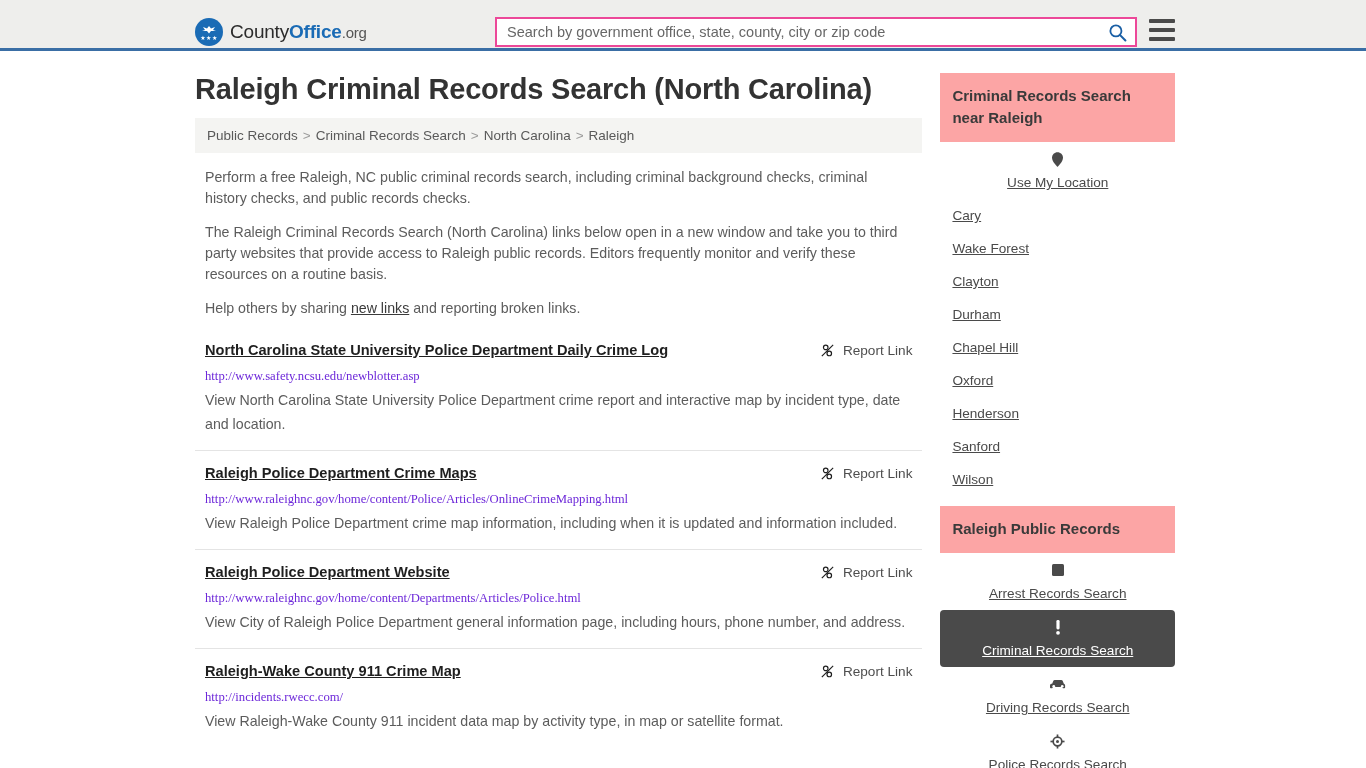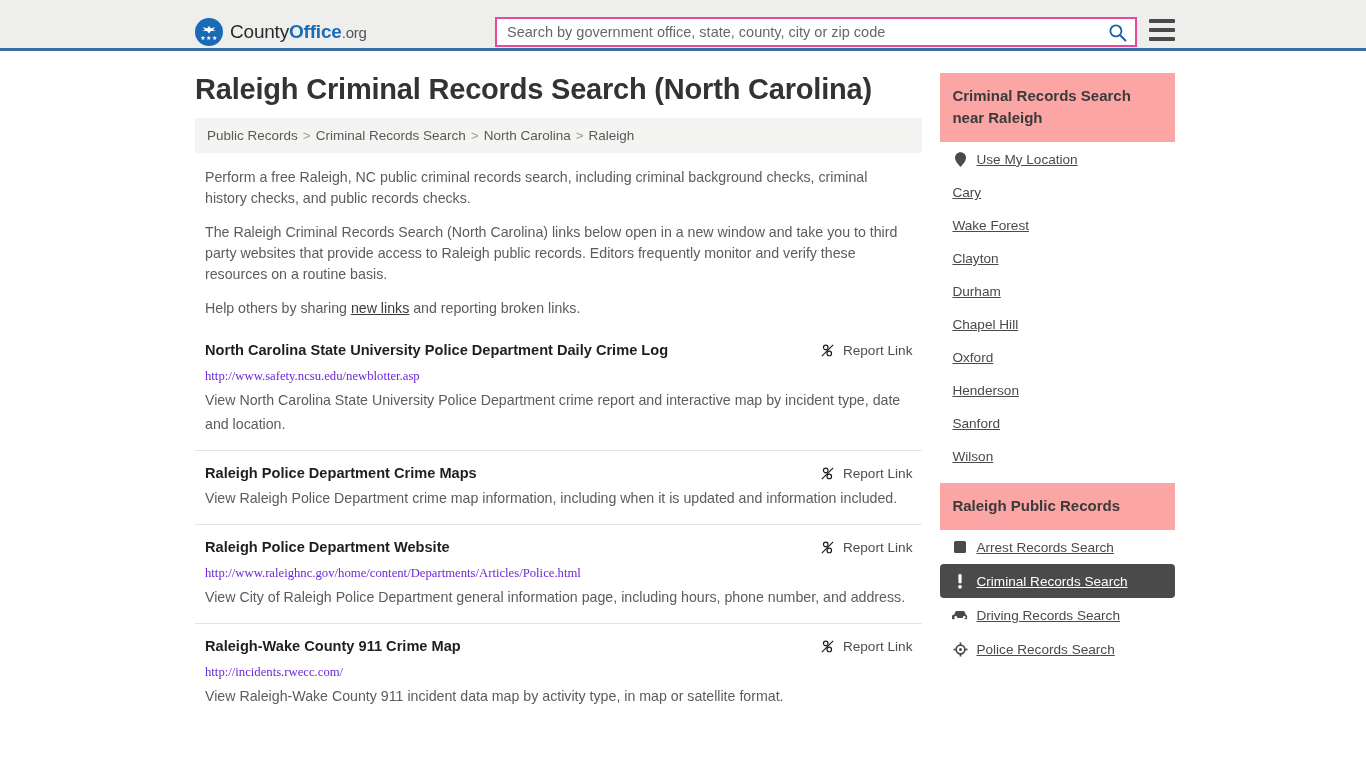--- a/index.html
+++ b/index.html
@@ -133,21 +133,21 @@
     border-top: 1px solid #e4e4e4;
     padding: 13px 10px 14px 10px;
   }
   .result:first-child { border-top: none; padding-top: 8px; }
   .result-head {
     display: flex; align-items: flex-start;
     justify-content: space-between;
   }
   .result-title {
     font-size: 14.6px; font-weight: bold;
-    color: #1f1f1f; 
+    color: #1f1f1f; text-decoration: underline;
     cursor: pointer; line-height: 19px;
     max-width: 610px;
     text-align: right;
   }
   .report-link {
     display: flex; align-items: center; gap: 7px;
     cursor: pointer; white-space: nowrap;
     padding-top: 1px;
   }
   .report-link .rl-text {
@@ -170,20 +170,21 @@
     background: #fca5a5;
     padding: 12px 12px 13px 12px;
     font-size: 15px; font-weight: bold;
     color: #3a3a3a; line-height: 22px;
   }
   .side-list { padding: 0; margin: 0; list-style: none; }
   .side-item {
     display: flex; align-items: center; gap: 8px;
     padding: 9px 12px;
     font-size: 13.6px;
+    flex-direction: column;
   }
   .side-item a {
     color: #4a4a4a; text-decoration: underline;
     cursor: pointer;
   }
   .side-item.active {
     background: #4a4a4a;
     border-radius: 4px;
   }
   .side-item.active a { color: #ffffff; }
@@ -269,20 +270,21 @@
             <a class="result-title">Raleigh Police Department Crime Maps</a>
             <div class="report-link">
               <svg width="17" height="17" viewBox="0 0 24 24">
                 <path d="M9.5 4.5a3.2 3.2 0 0 1 0 6.4 3.2 3.2 0 0 1 0-6.4z" fill="none" stroke="#1f1f1f" stroke-width="1.7"></path>
                 <path d="M14.5 13a3.2 3.2 0 0 1 0 6.4 3.2 3.2 0 0 1 0-6.4z" fill="none" stroke="#1f1f1f" stroke-width="1.7"></path>
                 <line x1="4" y1="20" x2="20" y2="4" stroke="#1f1f1f" stroke-width="1.7"></line>
               </svg>
               <span class="rl-text">Report Link</span>
             </div>
           </div>
+          <div class="result-url">http://www.raleighnc.gov/home/content/Police/Articles/OnlineCrimeMapping.html</div>
           <div class="result-desc">View Raleigh Police Department crime map information, including when it is updated and information included.</div>
         </div>
 
         <div class="result">
           <div class="result-head">
             <a class="result-title">Raleigh Police Department Website</a>
             <div class="report-link">
               <svg width="17" height="17" viewBox="0 0 24 24">
                 <path d="M9.5 4.5a3.2 3.2 0 0 1 0 6.4 3.2 3.2 0 0 1 0-6.4z" fill="none" stroke="#1f1f1f" stroke-width="1.7"></path>
                 <path d="M14.5 13a3.2 3.2 0 0 1 0 6.4 3.2 3.2 0 0 1 0-6.4z" fill="none" stroke="#1f1f1f" stroke-width="1.7"></path>

